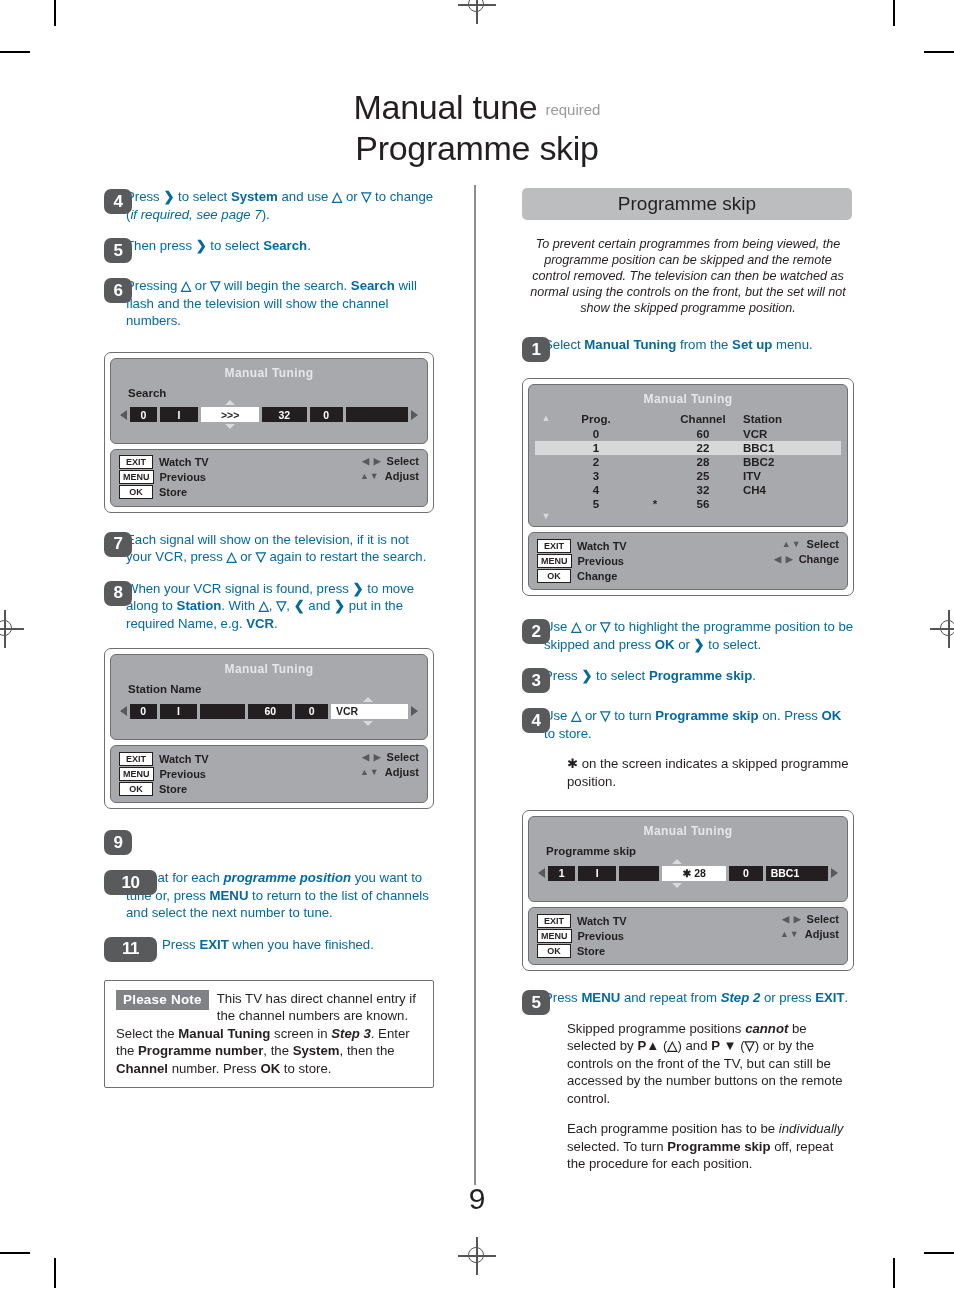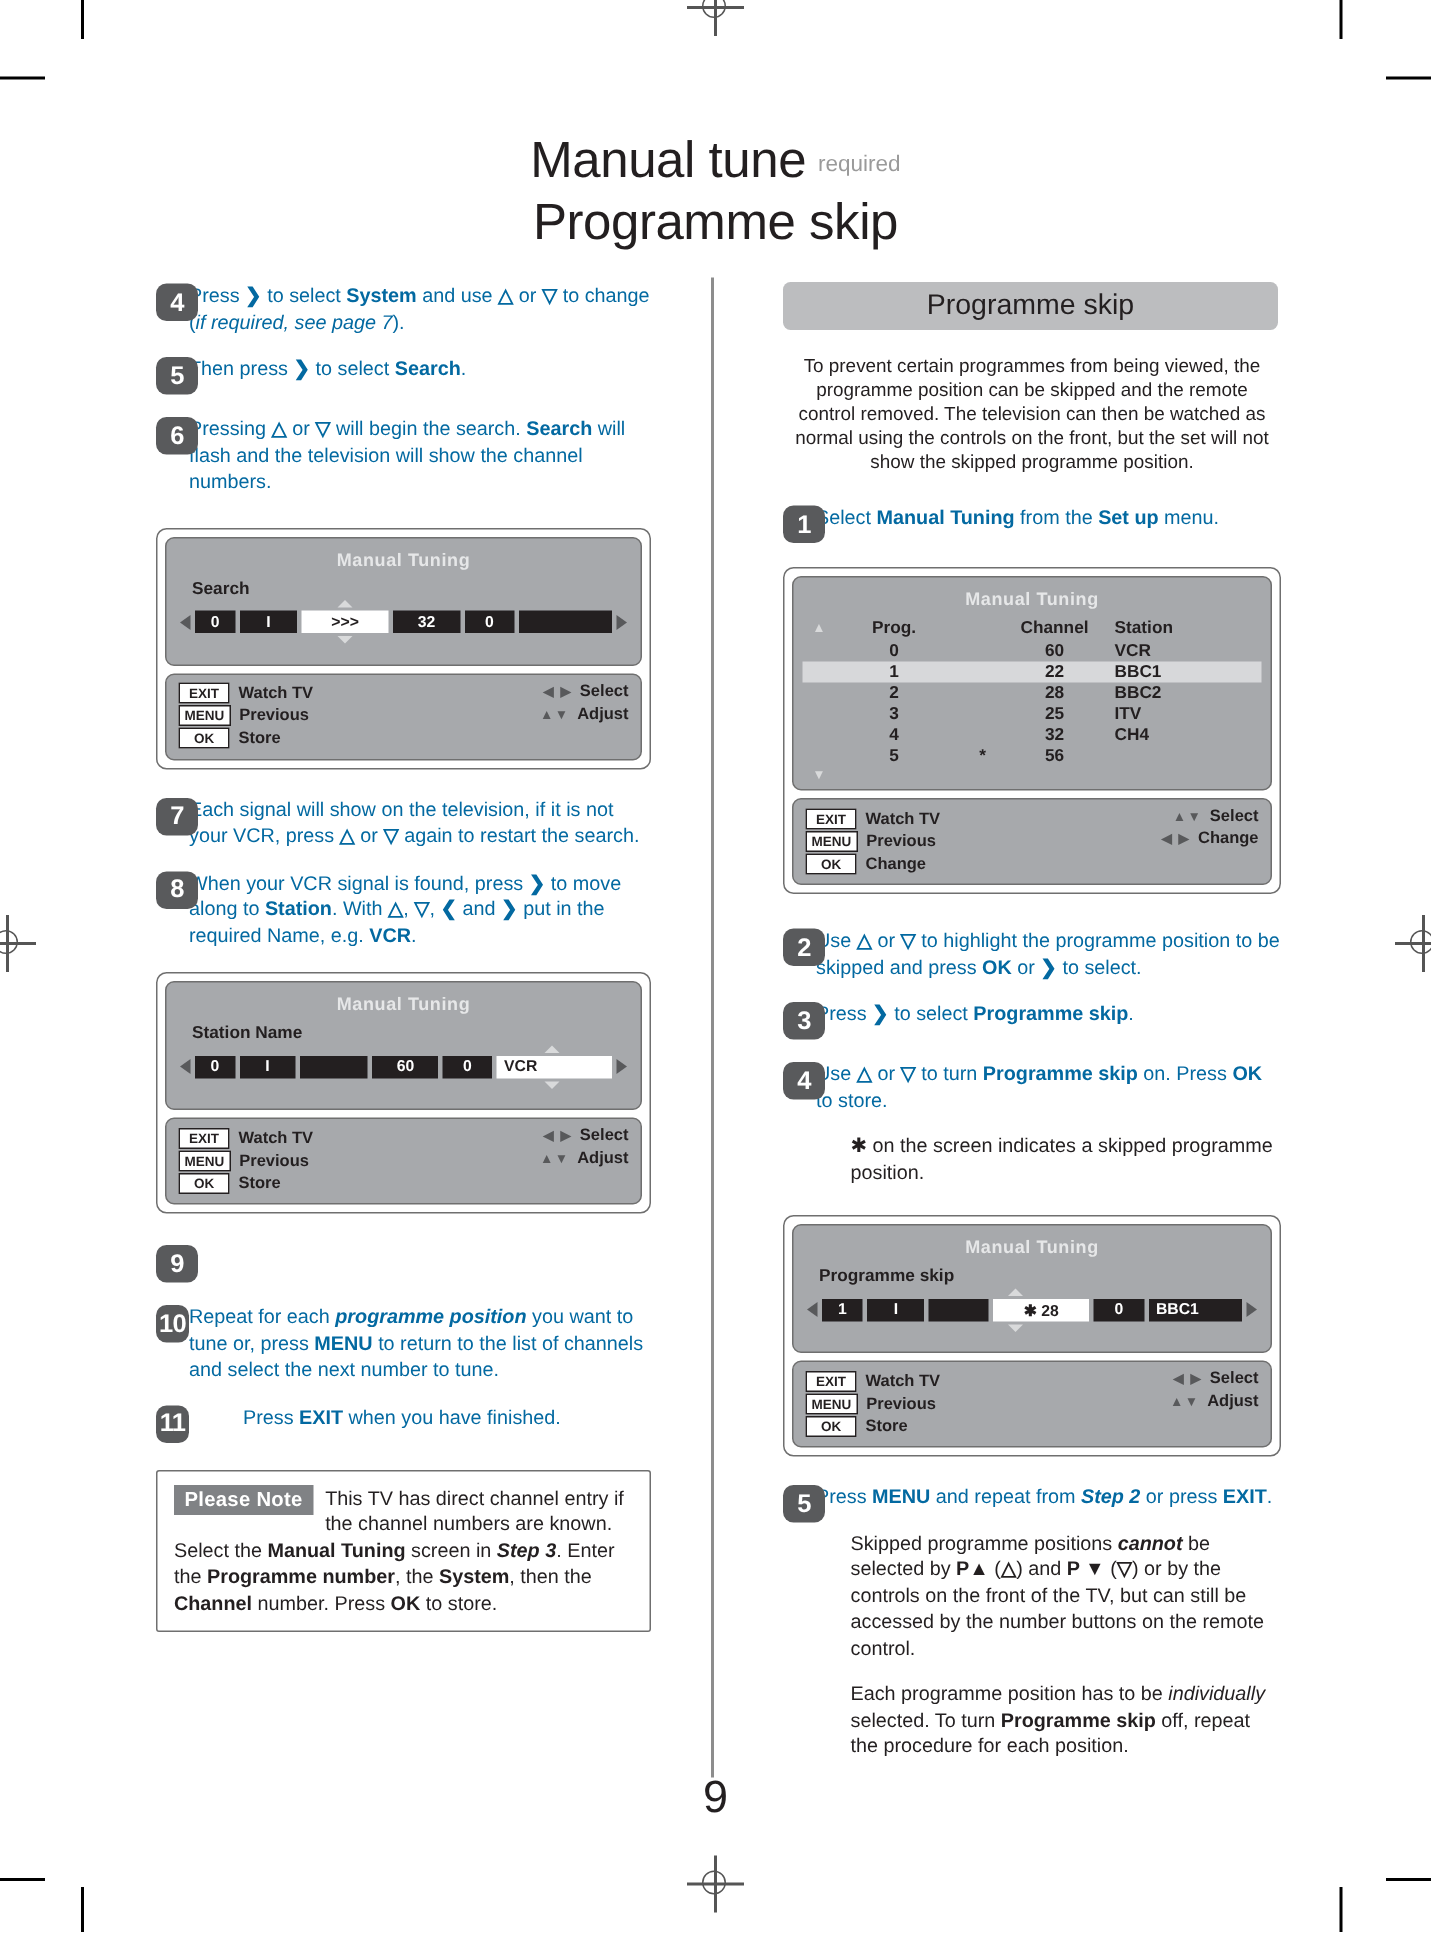--- a/index.html
+++ b/index.html
@@ -28,34 +28,34 @@
   .colL{position:absolute;left:104px;top:188px;width:330px;}
   .colR{position:absolute;left:522px;top:188px;width:332px;}
 
   
   .step{position:relative;margin-bottom:14px;min-height:26px;}
   .badge{
     position:absolute;left:0;top:1px;width:28px;height:25px;border-radius:7px;
     background:#595a5c;color:#fff;font-size:17px;font-weight:bold;
     display:flex;align-items:center;justify-content:center;letter-spacing:-0.5px;
   }
-  .badge.wide{width:22px;}
+  .badge.wide{width:53px;}
   .step-text{margin-left:22px;font-size:13.2px;line-height:17.5px;color:#0369a1;}
   .note-text{margin-left:45px;font-size:13.2px;line-height:17.5px;color:#231f20;margin-top:13px;}
   b{font-weight:bold;}
   i{font-style:italic;}
   .bi{font-weight:bold;font-style:italic;}
 
   
   .banner{
     width:330px;height:32px;background:#bcbdbf;border-radius:5px;
     display:flex;align-items:center;justify-content:center;
     font-size:19px;color:#231f20;margin-bottom:16px;
   }
-  .intro{font-size:12.6px;line-height:16px;text-align:center;color:#231f20;margin-bottom:20px;padding:0 8px;}
+  .intro{font-size:12.6px;line-height:16px;font-style:italic;text-align:center;color:#231f20;margin-bottom:20px;padding:0 8px;}
 
   
   .tv{
     border:1.6px solid #6f6f6f;border-radius:7px;background:#ffffff;
     padding:5px;margin:14px 0 16px 0;
   }
   .tv-screen{background:#a7a9ac;border:1.4px solid #6f6f6f;border-radius:6px;padding:7px 9px 9px 9px;}
   .tv-title{text-align:center;color:#e6e7e8;font-size:12px;font-weight:bold;letter-spacing:.4px;margin-bottom:7px;}
   .tv-label{color:#231f20;font-size:11.5px;font-weight:bold;margin:2px 0 7px 8px;}
 

